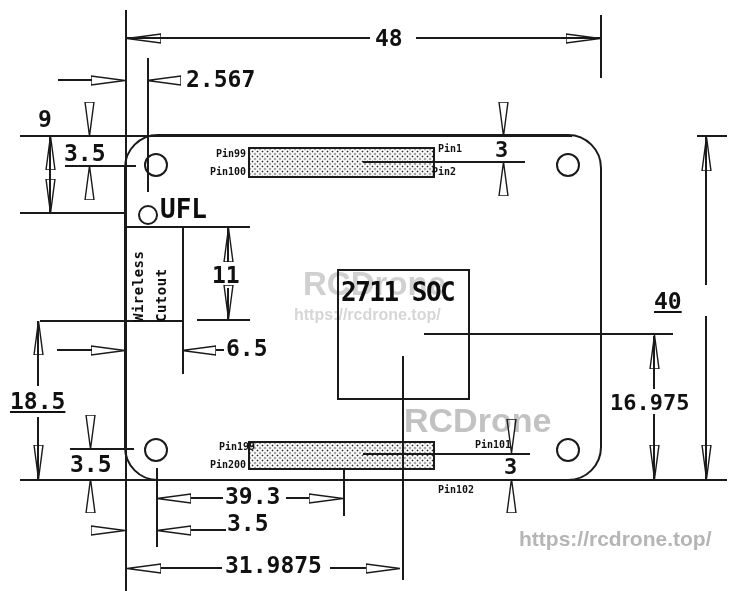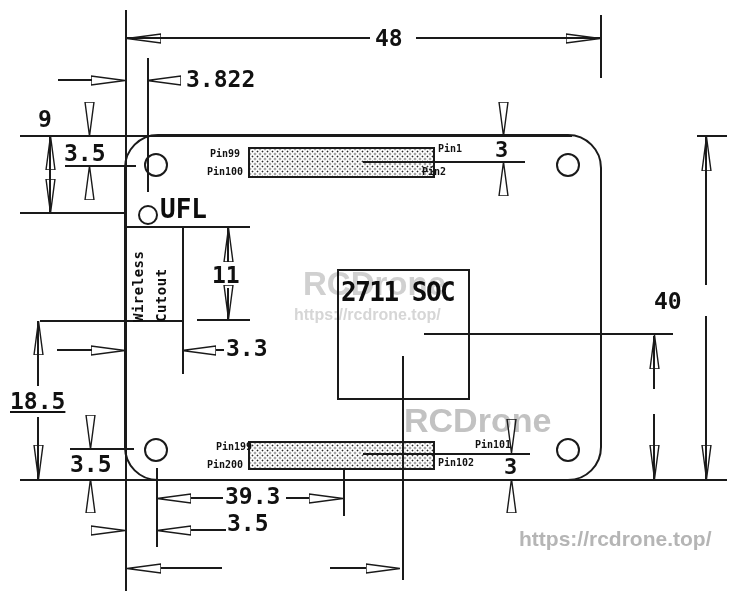--- a/index.html
+++ b/index.html
@@ -17,21 +17,21 @@
         box-sizing:border-box;background:transparent;}
   .ufl-circle{position:absolute;left:138px;top:205px;width:20px;height:20px;border:2px solid #1a1a1a;
         border-radius:50%;box-sizing:border-box;}
   .strip{position:absolute;border:2px solid #1a1a1a;box-sizing:border-box;
          background-image:radial-gradient(circle,#2a2a2a 0.9px,transparent 1.05px),
                           radial-gradient(circle,#2a2a2a 0.9px,transparent 1.05px);
          background-size:5px 5px,5px 5px;background-position:0 0,2.5px 2.5px;}
   .dim{position:absolute;font-weight:bold;font-size:23px;color:#111;line-height:1;white-space:nowrap;}
   .dim-sm{position:absolute;font-weight:bold;font-size:22px;color:#111;line-height:1;white-space:nowrap;}
   .pin{position:absolute;font-weight:bold;font-size:10px;color:#111;line-height:1.1;white-space:nowrap;}
-  .pin.ra{width:42px;text-align:center;}
+  .pin.ra{width:42px;text-align:right;}
   .chip-label{position:absolute;left:341px;top:277px;font-weight:bold;font-size:26px;
               letter-spacing:-1.5px;color:#0d0d0d;white-space:nowrap;}
   .ufl-label{position:absolute;left:160px;top:194px;font-weight:bold;font-size:26px;color:#0d0d0d;}
   .wireless{position:absolute;left:127px;top:226px;height:96px;width:48px;
             writing-mode:vertical-rl;transform:rotate(180deg);white-space:pre;
             font-weight:bold;font-size:14px;letter-spacing:0.5px;line-height:23px;color:#0d0d0d;}
   .wm{position:absolute;font-family:Liberation Sans, sans-serif;color:#c8c8c8;line-height:1;white-space:nowrap;}
   .wm-brand1{left:303px;top:267px;font-size:33px;font-weight:bold;color:#d0d0d0;}
   .wm-url1{left:294px;top:307px;font-size:16px;font-weight:bold;color:#d6d6d6;}
   .wm-brand2{left:404px;top:403px;font-size:34px;font-weight:bold;color:#c2c2c2;}
@@ -189,32 +189,34 @@
     </div>
 
   <div class="chip-label">2711 SOC</div>
   <div class="ufl-label">UFL</div>
   <div class="wireless">Wireless
 Cutout</div>
 
   <div class="pin ra" style="left:204px;top:148px;">Pin99</div>
   <div class="pin ra" style="left:204px;top:166px;">Pin100</div>
   <div class="pin" style="left:438px;top:143px;">Pin1</div>
-  <div class="pin" style="left:422px;top:166px;">Pin2</div>
+  <div class="pin" style="left:432px;top:166px;">Pin2</div>
   <div class="pin ra" style="left:213px;top:441px;">Pin199</div>
   <div class="pin ra" style="left:204px;top:459px;">Pin200</div>
   <div class="pin" style="left:438px;top:439px;padding-left:37px;">Pin101</div>
-  <div class="pin" style="left:438px;top:457px;">Pin102</div>
+  <div class="pin" style="left:438px;top:484px;">Pin102</div>
 
   <div class="dim" style="left:375px;top:27px;">48</div>
-  <div class="dim" style="left:186px;top:68px;">3.822</div>
+  <div class="dim" style="left:186px;top:68px;">2.567</div>
   <div class="dim" style="left:38px;top:108px;">9</div>
   <div class="dim" style="left:64px;top:142px;">3.5</div>
   <div class="dim-sm" style="left:495px;top:139px;">3</div>
-  <div class="dim" style="left:654px;top:290px;">40</div>
+  <div class="dim" style="left:654px;top:290px;text-decoration:underline;">40</div>
   <div class="dim" style="left:212px;top:264px;">11</div>
-  <div class="dim" style="left:226px;top:337px;">3.3</div>
+  <div class="dim" style="left:226px;top:337px;">6.5</div>
   <div class="dim" style="left:10px;top:390px;text-decoration:underline;">18.5</div>
+  <div class="dim-sm" style="left:610px;top:392px;">16.975</div>
   <div class="dim" style="left:70px;top:453px;">3.5</div>
   <div class="dim-sm" style="left:504px;top:456px;">3</div>
   <div class="dim" style="left:225px;top:485px;">39.3</div>
   <div class="dim" style="left:227px;top:512px;">3.5</div>
+  <div class="dim" style="left:225px;top:554px;">31.9875</div>
 </div>
 
 </body></html>

